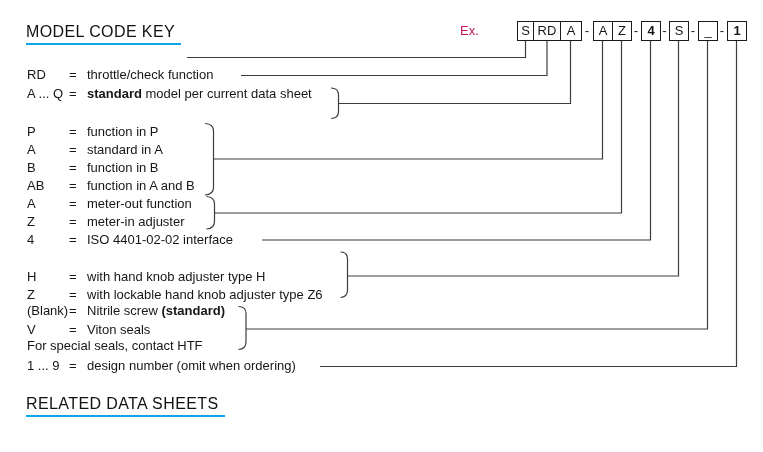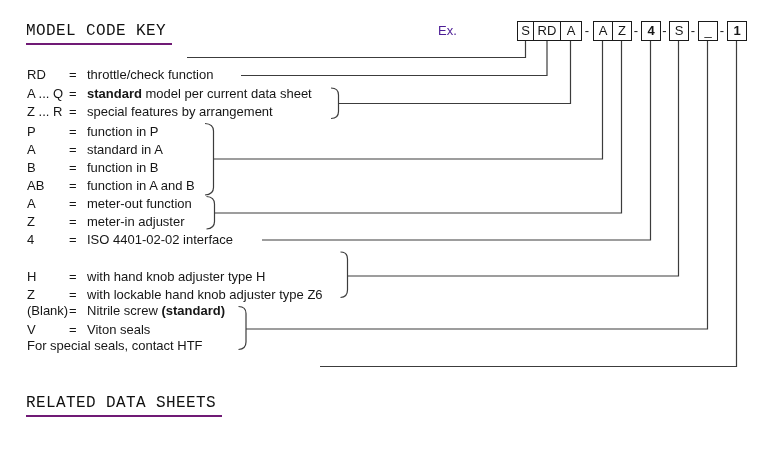--- a/index.html
+++ b/index.html
@@ -3,32 +3,32 @@
 <meta charset="utf-8">
 <style>
   html,body{margin:0;padding:0;background:#fff;}
   #page{
     position:relative;width:763px;height:452px;background:#ffffff;
     font-family:"Liberation Sans","DejaVu Sans",sans-serif;color:#161616;
     overflow:hidden;
   }
   .heading{
     position:absolute;left:26px;font-size:16px;letter-spacing:.4px;
-    color:#111;border-bottom:2px solid #701a75;padding:0 6px 3px 0;
-    white-space:nowrap;line-height:17px;font-family:Liberation Mono, monospace;
+    color:#111;border-bottom:2px solid #0ea5e9;padding:0 6px 3px 0;
+    white-space:nowrap;line-height:17px;
   }
   .row{
     position:absolute;left:27px;height:18px;line-height:18px;
     font-size:13px;white-space:nowrap;color:#161616;
   }
   .row .code{display:inline-block;min-width:42px;}
   .row .eq{display:inline-block;min-width:18px;}
   .row .desc b{font-weight:bold;}
   #example{position:absolute;top:21px;left:0;height:20px;font-size:13px;}
-  .ex-label{position:absolute;left:438px;top:0;line-height:20px;color:#4c1d95;}
+  .ex-label{position:absolute;left:460px;top:0;line-height:20px;color:#be185d;}
   .boxgroup{position:absolute;top:0;display:flex;}
   .cbox{
     box-sizing:border-box;height:20px;border:1px solid #1a1a1a;background:#fff;
     text-align:center;line-height:18px;color:#161616;
   }
   .cbox + .cbox{margin-left:-1px;}
   .cbox.w17{width:17px;} .cbox.w28{width:28px;} .cbox.w22{width:22px;} .cbox.w20{width:20px;}
   .cbox.bold{font-weight:bold;}
   .dash{position:absolute;top:0;line-height:19px;transform:translateX(-50%);color:#161616;}
   #wires{position:absolute;left:0;top:0;pointer-events:none;}
@@ -94,23 +94,20 @@
       <span class="cbox w20 bold">1</span>
     </div>
   </div>
 
   <div class="row" style="top:66px">
     <span class="code">RD</span><span class="eq">=</span><span class="desc"><span>throttle/check function</span><b></b><span></span></span>
   </div>
   <div class="row" style="top:85px">
     <span class="code">A ... Q</span><span class="eq">=</span><span class="desc"><span></span><b>standard</b><span> model per current data sheet</span></span>
   </div>
-  <div class="row" style="top:103px">
-    <span class="code">Z ... R</span><span class="eq">=</span><span class="desc"><span>special features by arrangement</span><b></b><span></span></span>
-  </div>
   <div class="row" style="top:123px">
     <span class="code">P</span><span class="eq">=</span><span class="desc"><span>function in P</span><b></b><span></span></span>
   </div>
   <div class="row" style="top:141px">
     <span class="code">A</span><span class="eq">=</span><span class="desc"><span>standard in A</span><b></b><span></span></span>
   </div>
   <div class="row" style="top:159px">
     <span class="code">B</span><span class="eq">=</span><span class="desc"><span>function in B</span><b></b><span></span></span>
   </div>
   <div class="row" style="top:177px">
@@ -133,16 +130,19 @@
   </div>
   <div class="row" style="top:302px">
     <span class="code">(Blank)</span><span class="eq">=</span><span class="desc"><span>Nitrile screw </span><b>(standard)</b><span></span></span>
   </div>
   <div class="row" style="top:321px">
     <span class="code">V</span><span class="eq">=</span><span class="desc"><span>Viton seals</span><b></b><span></span></span>
   </div>
   <div class="row note" style="top:337px">
     <span class="desc"><span>For special seals, contact HTF</span><b></b><span></span></span>
   </div>
+  <div class="row" style="top:357px">
+    <span class="code">1 ... 9</span><span class="eq">=</span><span class="desc"><span>design number (omit when ordering)</span><b></b><span></span></span>
+  </div>
 
   <div class="heading" style="top:395px">RELATED DATA SHEETS</div>
 
 </div>
 
 </body></html>

